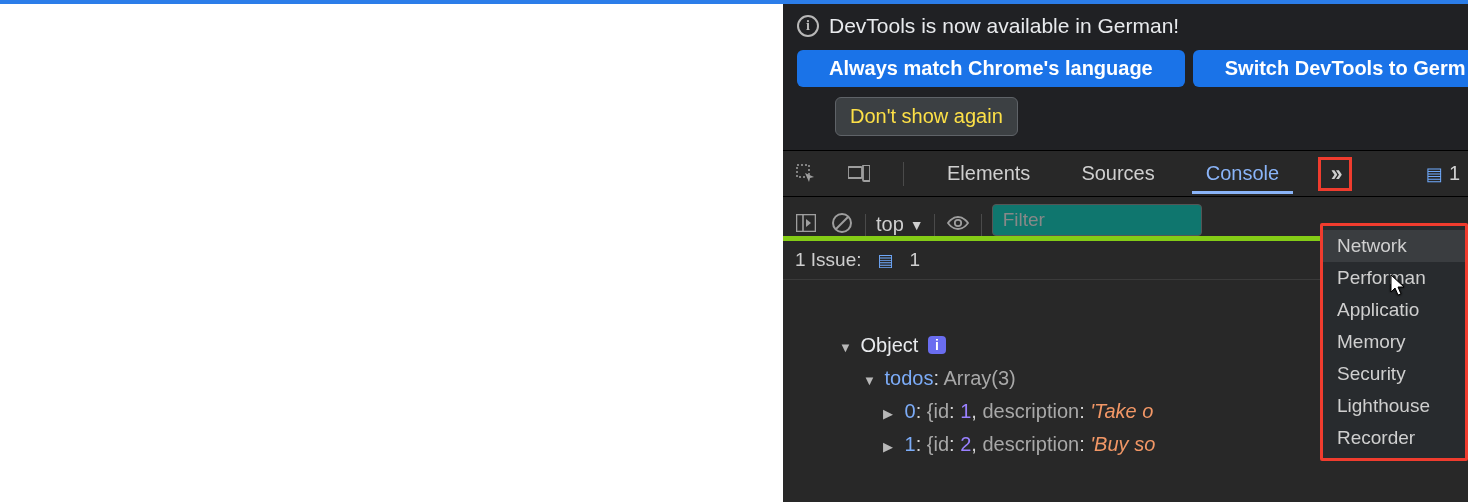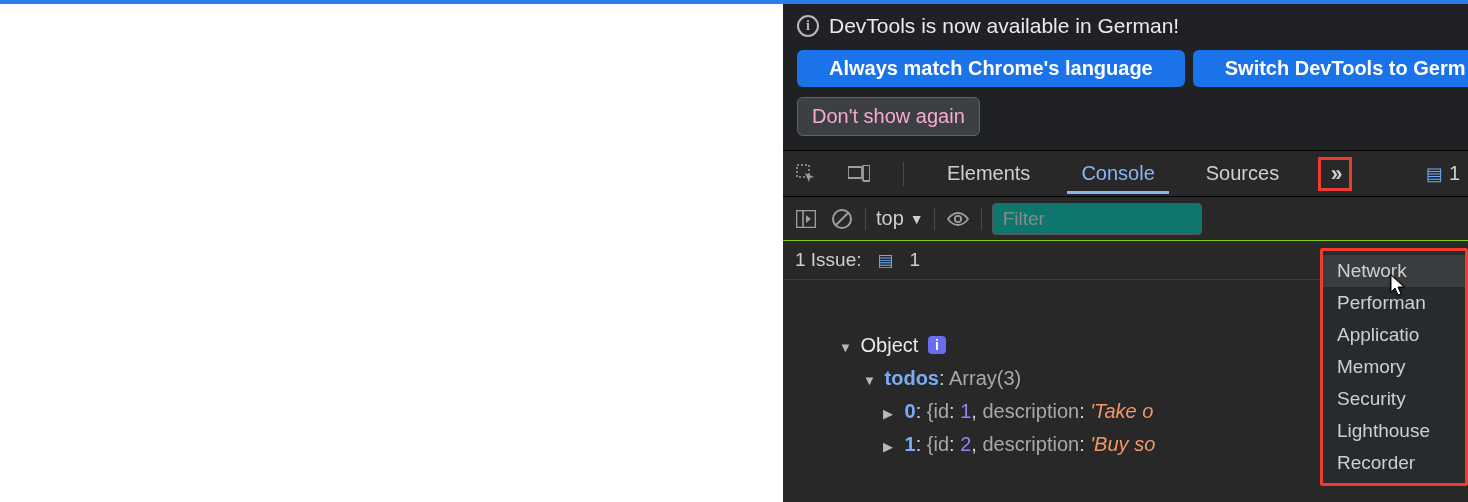--- a/index.html
+++ b/index.html
@@ -25,34 +25,34 @@
   .page{flex:0 0 783px;background:#fff;border-top:4px solid #2b7de9;position:relative;}
   .devtools{flex:1;background:var(--bg-panel);border-top:4px solid #2b7de9;color:var(--text);display:flex;flex-direction:column;overflow:hidden;position:relative;}
 
   
   .infobar{padding:6px 14px 14px 14px;background:#202124;border-bottom:1px solid #000;}
   .info-row{display:flex;align-items:center;gap:10px;padding:4px 0 12px 0;}
   .info-icon{width:22px;height:22px;border:2px solid #b8b8b8;border-radius:50%;display:flex;align-items:center;justify-content:center;color:#b8b8b8;font-weight:bold;font-size:14px;font-family:serif;}
   .info-text{font-size:21px;color:#e8eaed;}
   .info-buttons{display:flex;gap:8px;flex-wrap:nowrap;}
   .btn-primary{background:var(--blue-btn);color:#fff;font-size:20px;padding:7px 32px;border-radius:6px;border:none;cursor:pointer;font-weight:600;white-space:nowrap;}
-  .btn-secondary{background:#3c4043;color:#f9a8d4;font-size:20px;padding:7px 14px;border-radius:6px;border:1px solid #5f6368;cursor:pointer;margin-top:10px;display:inline-block;}
+  .btn-secondary{background:#3c4043;color:#fde047;font-size:20px;padding:7px 14px;border-radius:6px;border:1px solid #5f6368;cursor:pointer;margin-top:10px;display:inline-block;margin-left:38px;}
 
   
   .tabstrip{display:flex;align-items:center;height:46px;background:var(--bg-panel);border-bottom:1px solid #000;padding:0 8px;gap:23px;position:relative;}
   .tab-icon{width:30px;height:30px;display:flex;align-items:center;justify-content:center;color:var(--text-dim);cursor:pointer;font-size:18px;}
   .tab-sep{width:1px;height:24px;background:var(--border);margin:0 6px;}
   .tab{padding:9px 14px;font-size:20px;color:var(--text);cursor:pointer;white-space:nowrap;}
   .tab.active{color:var(--blue-tab);border-bottom:3px solid var(--blue-tab);padding-bottom:6px;}
   .more-tabs{width:34px;height:34px;display:flex;align-items:center;justify-content:center;cursor:pointer;border:3px solid var(--red);font-size:22px;color:var(--text);margin-left:2px;font-weight:bold;letter-spacing:-3px;}
   .issues-badge{margin-left:auto;display:flex;align-items:center;gap:6px;font-size:20px;color:var(--text);}
   .issues-badge .sq{color:#6ea7f8;font-size:18px;}
 
   
-  .console-toolbar{display:flex;align-items:center;height:44px;background:var(--bg-panel);padding:0 10px;gap:10px;border-bottom:1px solid #84cc16;}
+  .console-toolbar{display:flex;align-items:flex-end;height:44px;background:var(--bg-panel);padding:0 10px;gap:10px;border-bottom:5px solid #84cc16;}
   .ct-icon{width:26px;height:26px;display:flex;align-items:center;justify-content:center;color:var(--text-dim);cursor:pointer;font-size:20px;}
   .ct-sep{width:1px;height:22px;background:var(--border);}
   .ctx{display:flex;align-items:center;gap:6px;color:var(--text);font-size:20px;cursor:pointer;}
   .ctx .caret{font-size:14px;}
   .filter-input{background:#0f766e;border:1px solid #555;border-radius:4px;padding:4px 10px;font-size:19px;color:var(--text);width:210px;outline:none;}
   .filter-input::placeholder{color:#888;}
 
   
   .issue-line{padding:8px 12px;font-size:19px;color:var(--text);display:flex;align-items:center;gap:16px;border-bottom:1px solid #3a3a3a;}
   .issue-line .sq{color:#6ea7f8;font-size:17px;}
@@ -61,28 +61,28 @@
   .console-body{flex:1;padding:18px 0 0 0;font-family:Menlo,Consolas,monospace;font-size:20px;line-height:30px;overflow:hidden;}
   .row{white-space:nowrap;}
   .indent1{padding-left:56px;margin-top:32px;}
   .indent2{padding-left:80px;}
   .indent3{padding-left:100px;}
   .tri{color:#b8b8b8;display:inline-block;width:16px;}
   .tri.down::before{content:"▼";font-size:13px;}
   .tri.right::before{content:"▶";font-size:13px;}
   .obj{color:#e8eaed;}
   .badge-i{display:inline-flex;background:#6a6df0;color:#fff;font-weight:bold;font-size:14px;width:18px;height:18px;border-radius:4px;align-items:center;justify-content:center;vertical-align:2px;margin-left:4px;}
-  .key{color:#7cacf8;font-weight:bold;}
+  .key{color:#7cacf8;}
   .punct{color:#d4d4d4;}
   .string{color:var(--string);font-style:italic;}
   .num{color:var(--num);}
   .dim{color:#a8a8a8;}
 
   
-  .dropdown{position:absolute;top:244px;right:0;width:148px;background:#282b2e;border:3px solid var(--red);border-radius:2px;z-index:10;padding:4px 0;}
+  .dropdown{position:absolute;top:219px;right:0;width:148px;background:#282b2e;border:3px solid var(--red);border-radius:2px;z-index:10;padding:4px 0;}
   .dropdown-item{padding:5px 14px;font-size:19px;color:var(--text);cursor:pointer;white-space:nowrap;overflow:hidden;}
   .dropdown-item.hover{background:#3a3d40;}
 
   
   .cursor{position:absolute;top:270px;right:60px;z-index:20;pointer-events:none;}
   .cursor svg{filter:drop-shadow(0 0 1px #000);}
 
   
   svg{display:block;}
 </style>
@@ -113,22 +113,22 @@
         </svg>
     </span>
     <span class="tab-icon">
       <svg width="22" height="18" viewBox="0 0 22 18">
           <rect x="0" y="2" width="14" height="11" rx="1" fill="none" stroke="#9e9e9e" stroke-width="1.8"></rect>
           <rect x="15" y="0" width="7" height="16" rx="1" fill="none" stroke="#9e9e9e" stroke-width="1.8"></rect>
         </svg>
     </span>
     <span class="tab-sep"></span>
     <span class="tab">Elements</span>
+    <span class="tab">Sources</span>
     <span class="tab active">Console</span>
-    <span class="tab">Sources</span>
     <span class="more-tabs">››</span>
     <span class="issues-badge">
       <span class="sq">▤</span>
       <span>1</span>
     </span>
   </div>
 
   <div class="console-toolbar">
     <span class="ct-icon">
       <svg width="20" height="18" viewBox="0 0 20 18">

